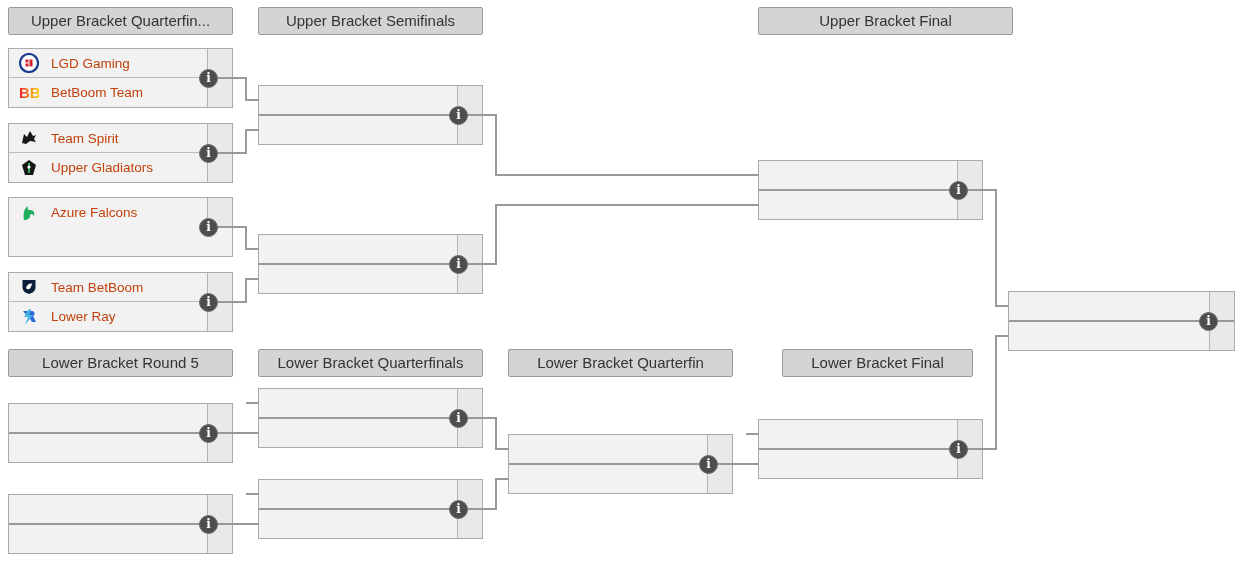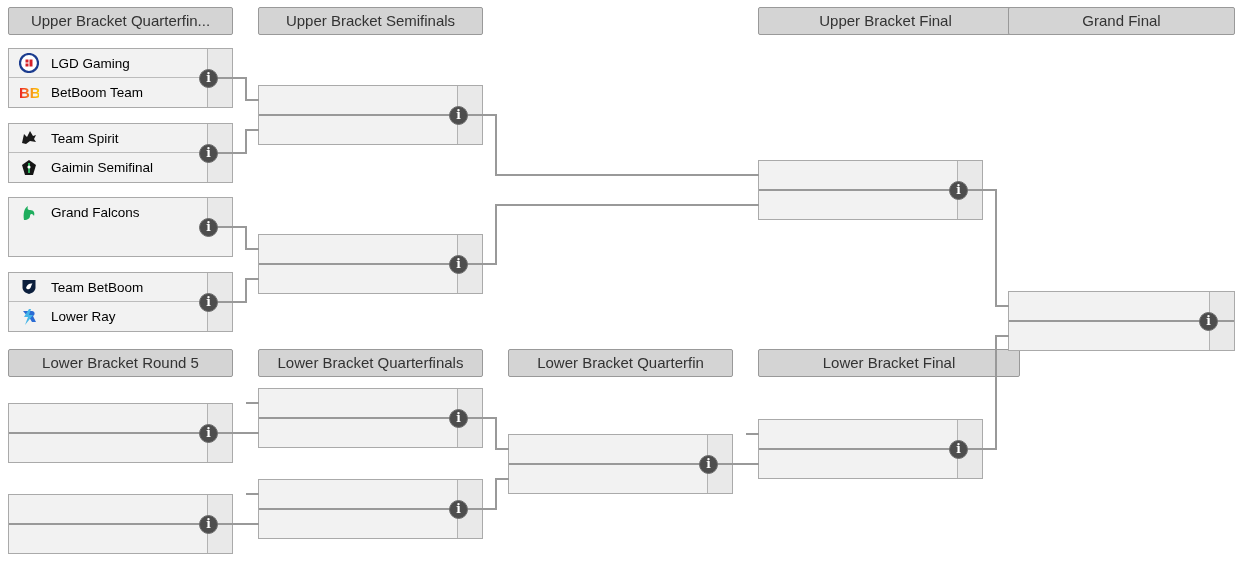--- a/index.html
+++ b/index.html
@@ -57,21 +57,21 @@
   }
   .team-logo {
     width: 20px; height: 20px;
     margin-left: 10px;
     flex: 0 0 20px;
     display: flex; align-items: center; justify-content: center;
   }
   .team-name {
     margin-left: 12px;
     font-size: 13.5px;
-    color: #000000;
+    color: #c2410c;
     white-space: nowrap;
     overflow: hidden;
     flex: 1 1 auto;
   }
   .score-cell {
     flex: 0 0 24px;
     width: 24px;
     align-self: stretch;
     margin-left: auto;
     background: #e9e9e9;
@@ -103,25 +103,24 @@
   }
 </style>
 </head>
 <body>
 
 <div id="canvas">
 
   <div class="round-header" style="left:8px;top:7px;width:225px">Upper Bracket Quarterfin...</div>
   <div class="round-header" style="left:258px;top:7px;width:225px">Upper Bracket Semifinals</div>
   <div class="round-header" style="left:758px;top:7px;width:255px">Upper Bracket Final</div>
-  <div class="round-header" style="left:1008px;top:7px;width:227px">Grand Final</div>
   <div class="round-header" style="left:8px;top:349px;width:225px">Lower Bracket Round 5</div>
   <div class="round-header" style="left:258px;top:349px;width:225px">Lower Bracket Quarterfinals</div>
   <div class="round-header" style="left:508px;top:349px;width:225px">Lower Bracket Quarterfin</div>
-  <div class="round-header" style="left:758px;top:349px;width:262px">Lower Bracket Final</div>
+  <div class="round-header" style="left:782px;top:349px;width:191px">Lower Bracket Final</div>
 
   <div class="match" style="left:8px;top:48px">
     <div class="row top">
       <span class="team-logo">
         <svg width="20" height="20" viewBox="0 0 20 20">
             <circle cx="10" cy="10" r="9" fill="#ffffff" stroke="#1b3c8f" stroke-width="2.2"></circle>
             <path d="M6.5 6.5 h3 v3 h-3 Z M10.5 6.5 h3 v7 h-3 Z M6.5 10.5 h3 v3 h-3 Z" fill="#d6222a"></path>
           </svg>
       </span>
       <span class="team-name">LGD Gaming</span>
@@ -156,33 +155,33 @@
       <span class="score-cell"></span>
     </div>
     <div class="row bottom">
       <span class="team-logo">
         <svg width="20" height="20" viewBox="0 0 20 20">
             <path d="M10 2 L17 7 L14 17 L6 17 L3 7 Z" fill="#151515"></path>
             <path d="M9 5 h2 v10 h-2 Z" fill="#2eaf5b"></path>
             <circle cx="10" cy="9" r="1.6" fill="#ffffff"></circle>
           </svg>
       </span>
-      <span class="team-name">Gaimin Semifinal</span>
+      <span class="team-name">Upper Gladiators</span>
       <span class="score-cell"></span>
     </div>
   </div>
 
   <div class="match" style="left:8px;top:197px">
     <div class="row bottom">
       <span class="team-logo">
         <svg width="20" height="20" viewBox="0 0 20 20">
             <path d="M5 17 C4 11 5 5 9 3 C8 6 9 7 11 7 C15 7 16 10 15 13 C13 10 11 11 11 13 C11 15 9 17 5 17 Z" fill="#1fae5e"></path>
           </svg>
       </span>
-      <span class="team-name">Grand Falcons</span>
+      <span class="team-name">Azure Falcons</span>
       <span class="score-cell"></span>
     </div>
   </div>
 
   <div class="match" style="left:8px;top:272px">
     <div class="row top">
       <span class="team-logo">
         <svg width="20" height="20" viewBox="0 0 20 20">
             <path d="M3.5 3 h13 v7.5 c0 3.5 -3 5.5 -6.5 6.5 c-3.5 -1 -6.5 -3 -6.5 -6.5 Z" fill="#0b1e3c"></path>
             <path d="M7 11 C8 7 11 6 13.5 6.5 C12 8 12.5 10 11 11.5 C9.8 12.7 8 12.3 7 11 Z" fill="#ffffff"></path>

